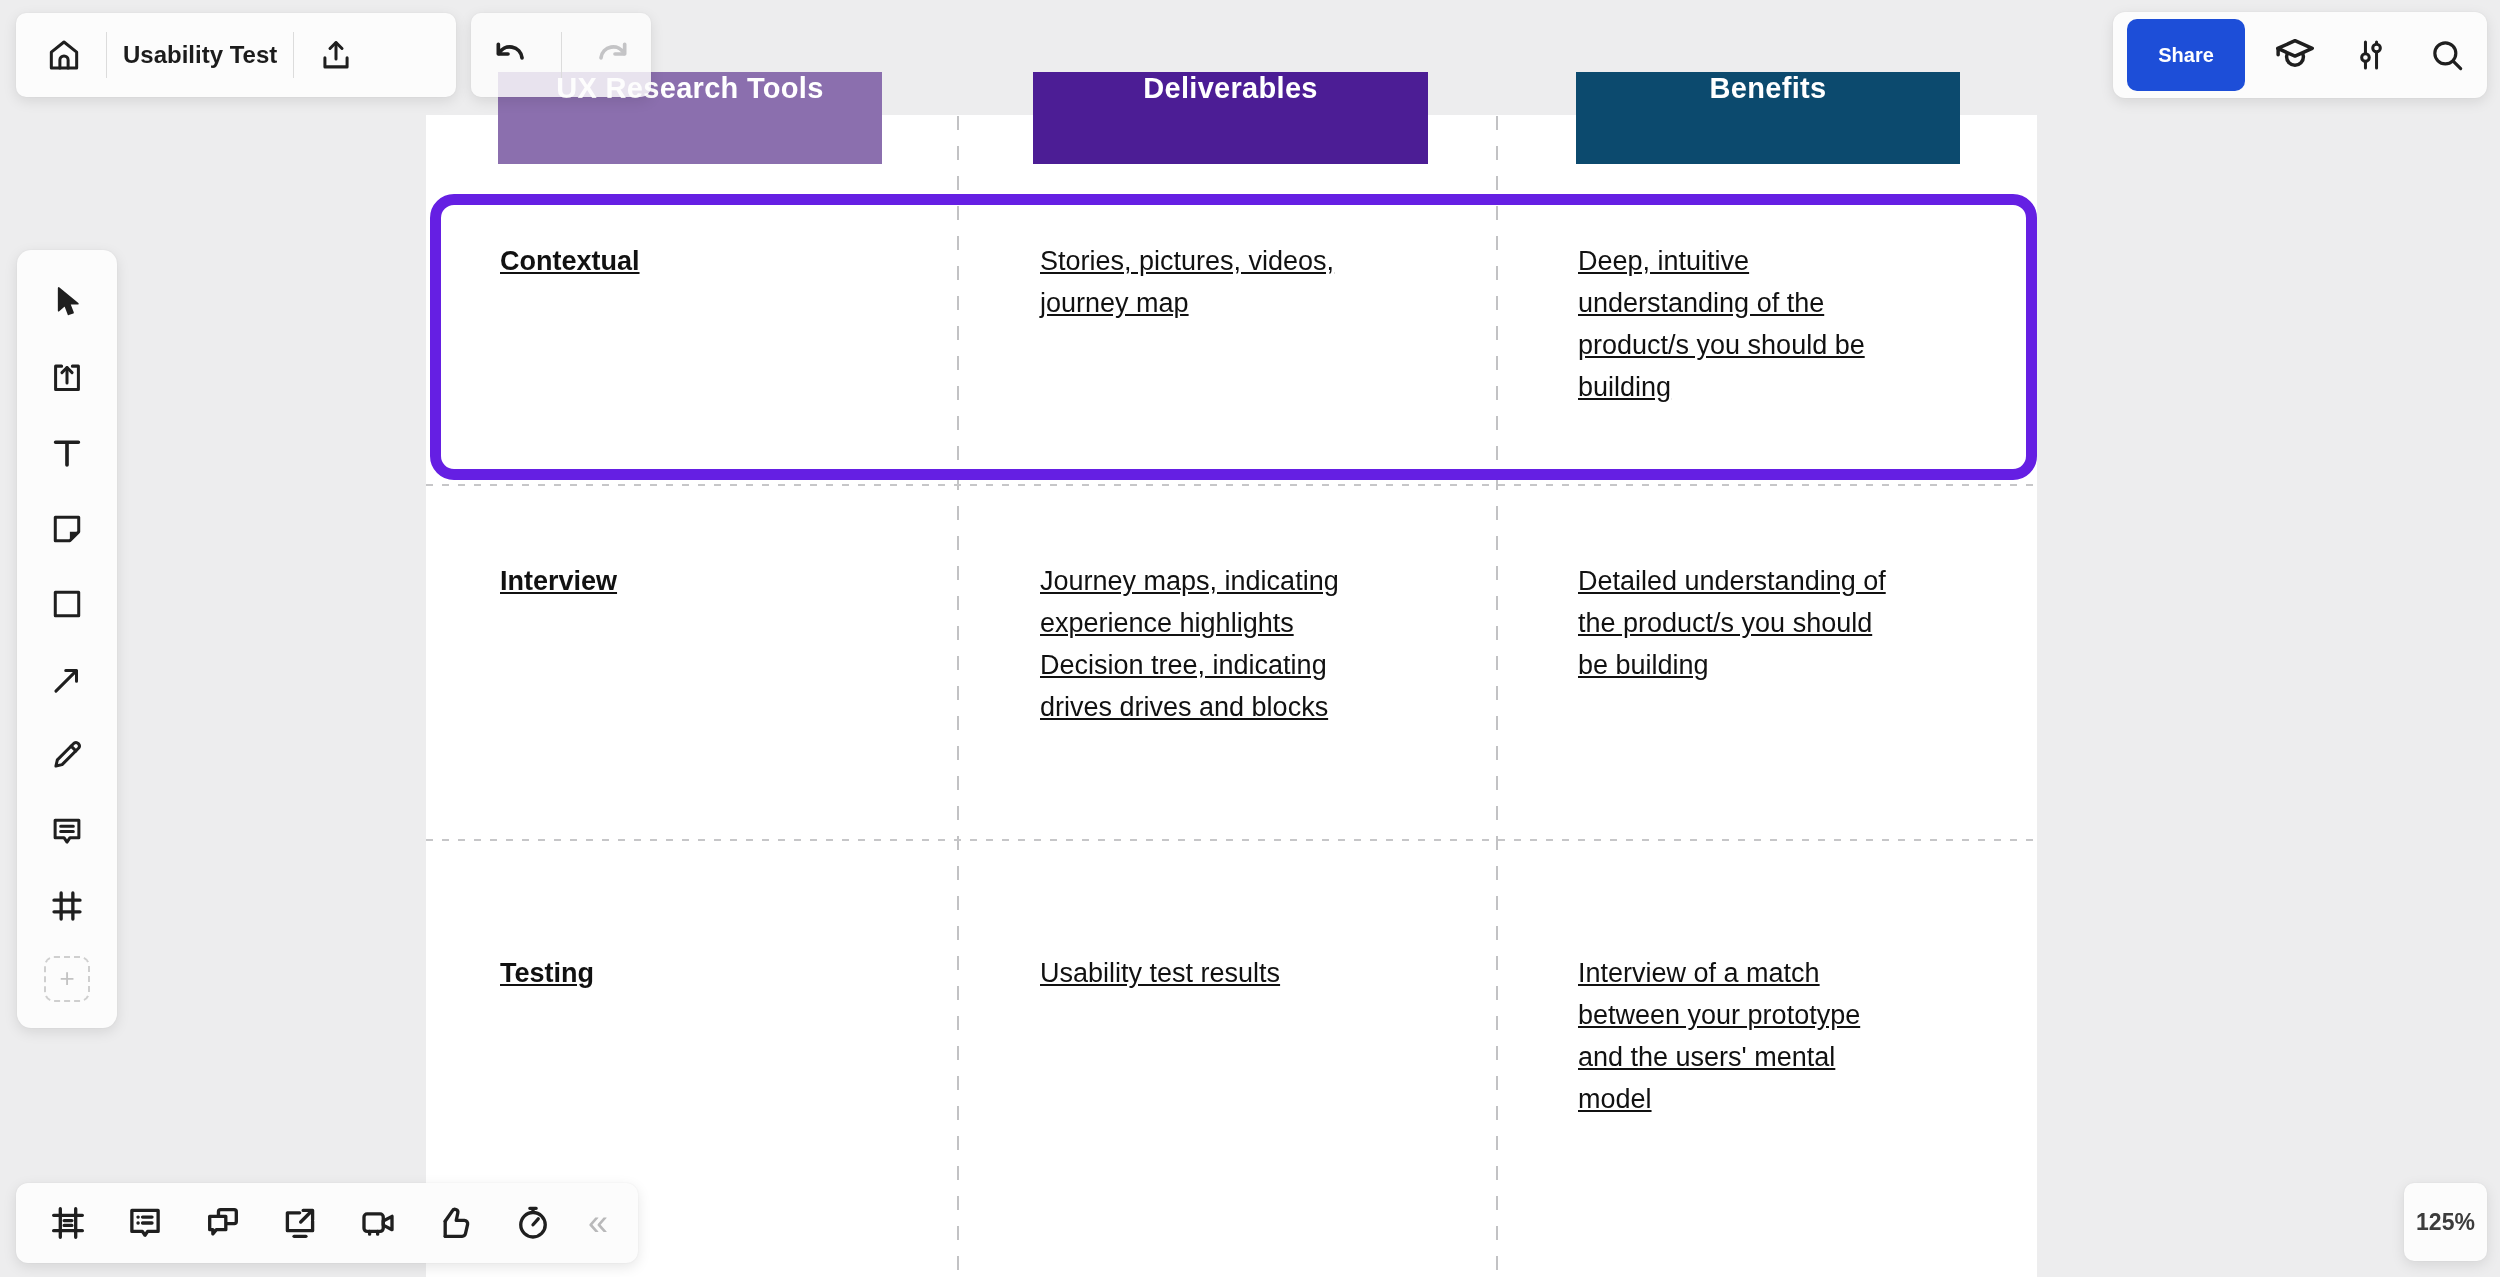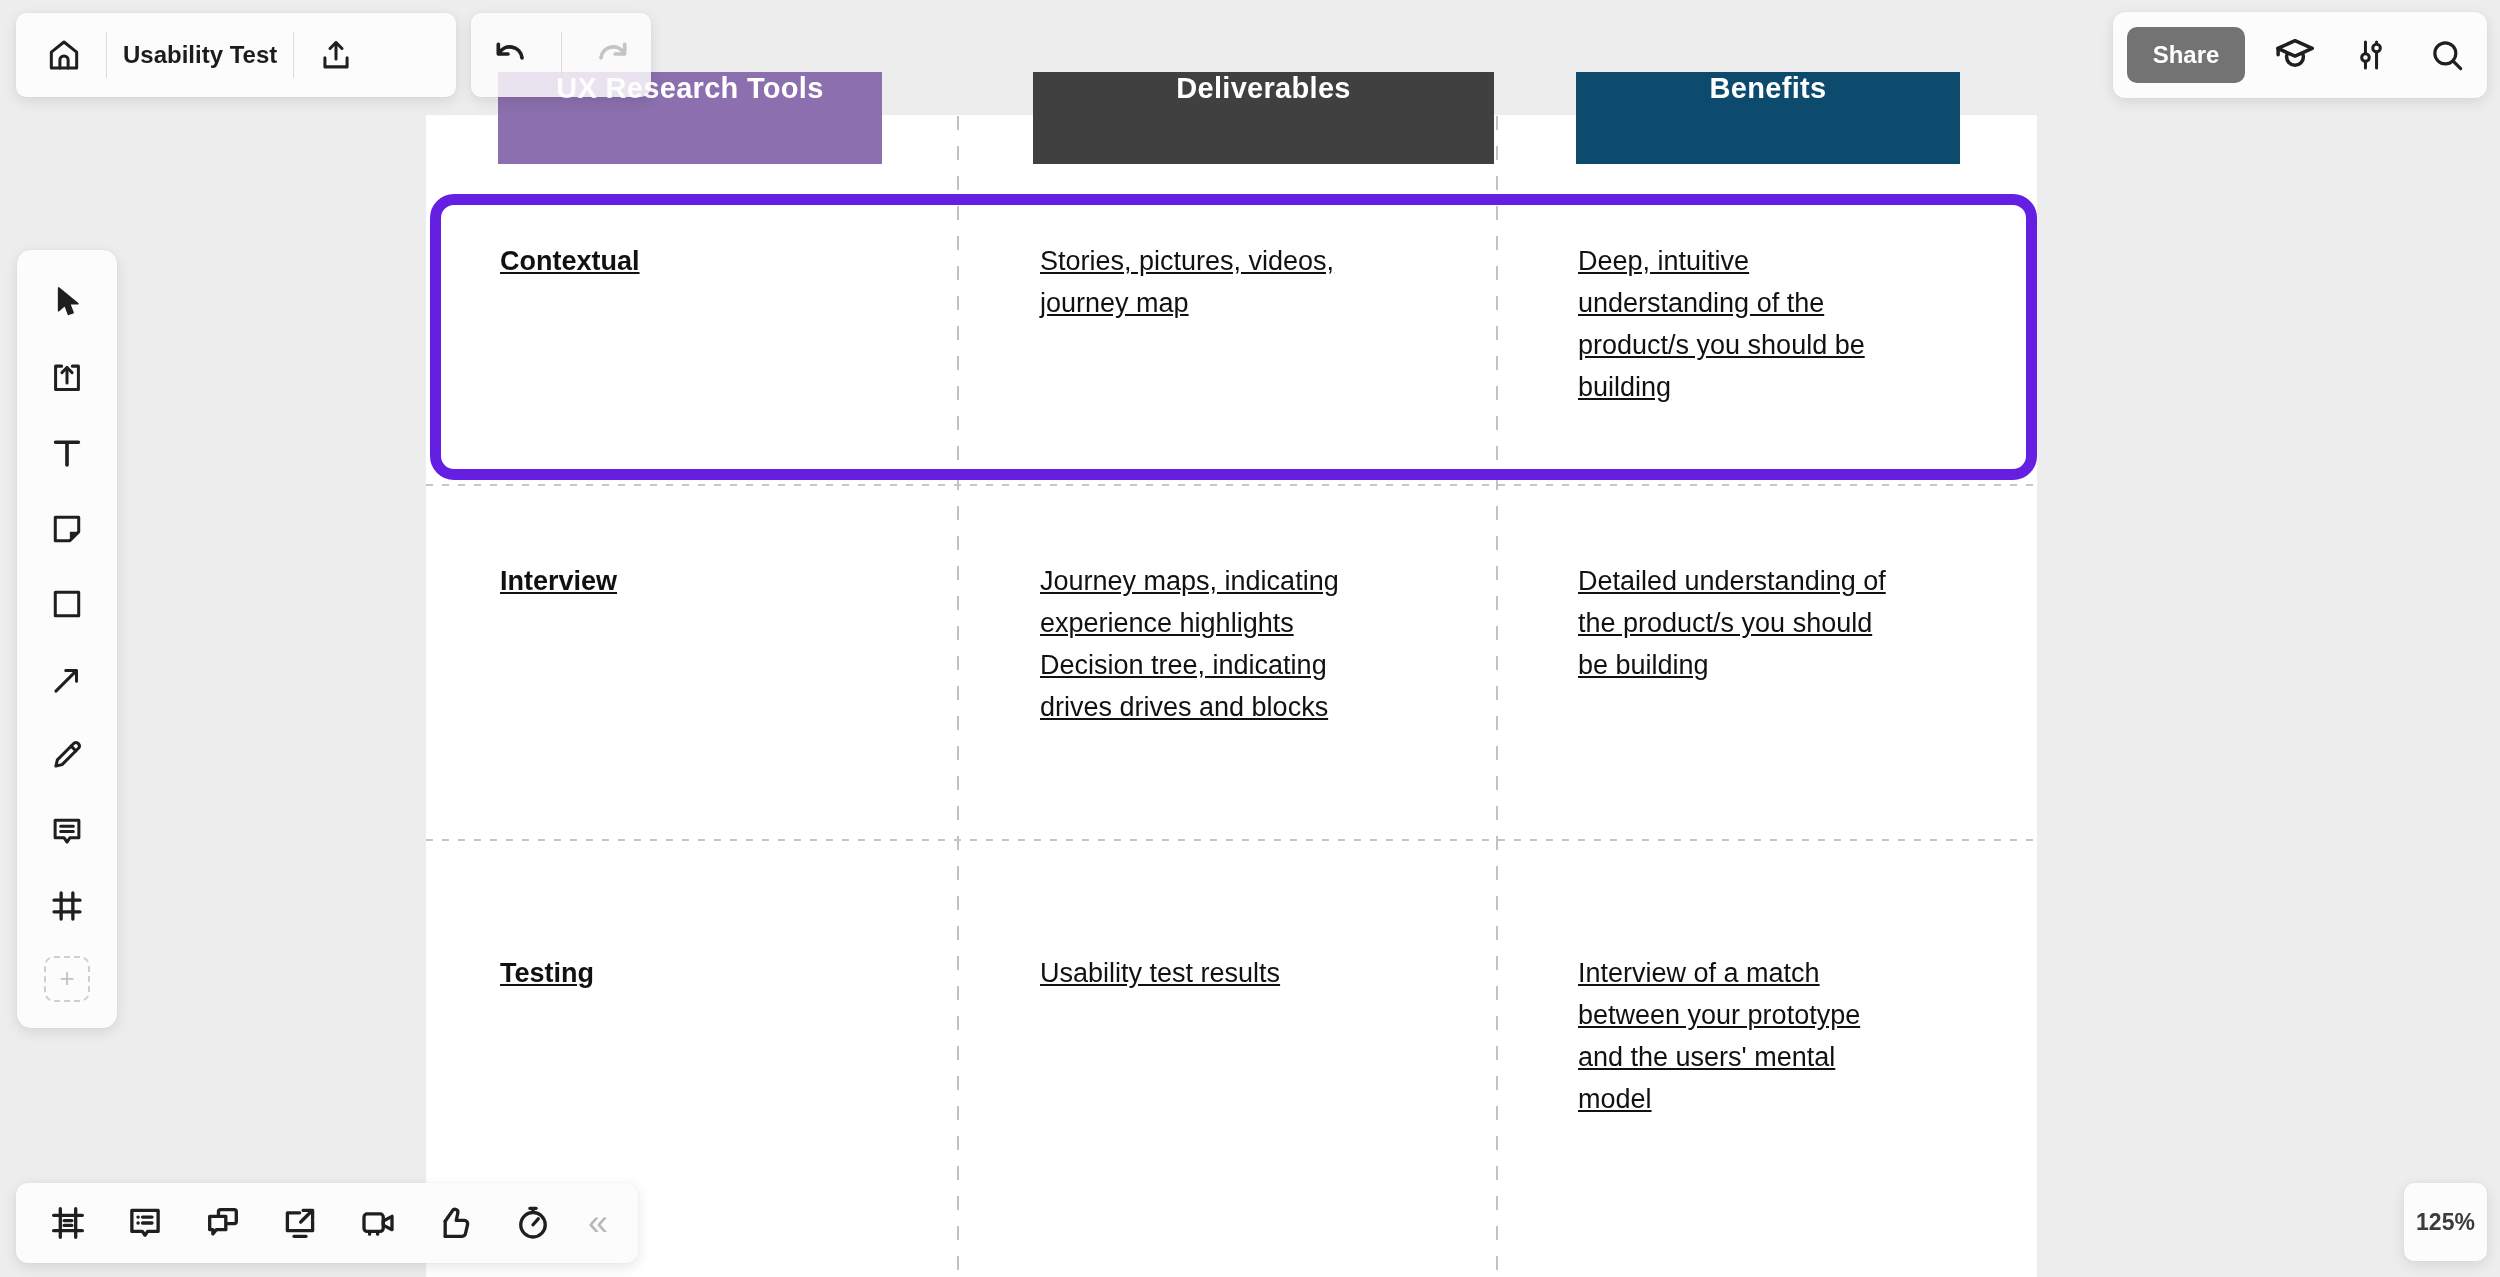--- a/index.html
+++ b/index.html
@@ -14,21 +14,21 @@
   .canvas-white{left:426px;top:115px;width:1611px;height:1162px;background:#ffffff;}
   .vdash{width:2px;top:116px;height:1161px;
     background:repeating-linear-gradient(to bottom,#c2c2c4 0 14px,transparent 14px 30px);}
   .hdash{height:2px;left:426px;width:1611px;
     background:repeating-linear-gradient(to right,#c6c6c8 0 7px,transparent 7px 16px);}
   .col-header{
     top:72px;height:92px;display:flex;align-items:flex-start;justify-content:center;
     color:#ffffff;font-weight:700;font-size:29px;letter-spacing:.3px;
   }
   .hdr-purple{left:498px;width:384px;background:#8b6fae;}
-  .hdr-green{left:1033px;width:461px;background:#404040;}
+  .hdr-green{left:1033px;width:395px;background:#4c1d95;}
   .hdr-blue{left:1576px;width:384px;background:#0c4a6e;}
   .cell{font-size:27px;line-height:42px;color:#111;text-decoration:underline;}
   .cell.tool{font-weight:700;}
   .cell.body{width:322px;}
   .selection-box{
     left:430px;top:194px;width:1607px;height:286px;box-sizing:border-box;
     border:11px solid #651fe3;border-radius:24px;background:transparent;
   }
   
   .card{
@@ -48,22 +48,22 @@
   .zoom-card{left:2404px;top:1183px;width:83px;height:78px;justify-content:center;}
   .zoom-label{font-size:23px;font-weight:600;color:#3c3c3c;}
   .tb-divider{width:1px;height:46px;background:#dcdcdc;}
   .board-title{font-size:24px;font-weight:700;color:#1c1c1c;white-space:nowrap;}
   .icon-btn{
     display:flex;align-items:center;justify-content:center;
     width:52px;height:52px;border-radius:8px;cursor:pointer;background:transparent;border:none;padding:0;
   }
   .icon-btn svg{display:block;}
   .share-btn{
-    margin-left:14px;width:118px;height:56px;border-radius:10px;background:#737373;border:none;
-    color:#fff;font-weight:700;font-size:24px;cursor:pointer;
+    margin-left:14px;width:118px;height:72px;border-radius:10px;background:#1d4ed8;border:none;
+    color:#fff;font-weight:700;font-size:20px;cursor:pointer;
     display:flex;align-items:center;justify-content:center;
     font-family:"Liberation Sans", sans-serif;
   }
   .tl-card .pad{padding:0 20px 0 22px;display:flex;align-items:center;gap:16px;width:100%;box-sizing:border-box;}
   .undo-card .pad{display:flex;align-items:center;justify-content:space-around;width:100%;}
   .tr-card .pad{display:flex;align-items:center;gap:20px;width:100%;padding-right:14px;box-sizing:border-box;justify-content:space-between;}
   .more-btn{
     width:46px;height:46px;border:2px dashed #cfcfcf;border-radius:10px;color:#c3c3c3;
     font-size:26px;display:flex;align-items:center;justify-content:center;background:transparent;cursor:pointer;
   }

